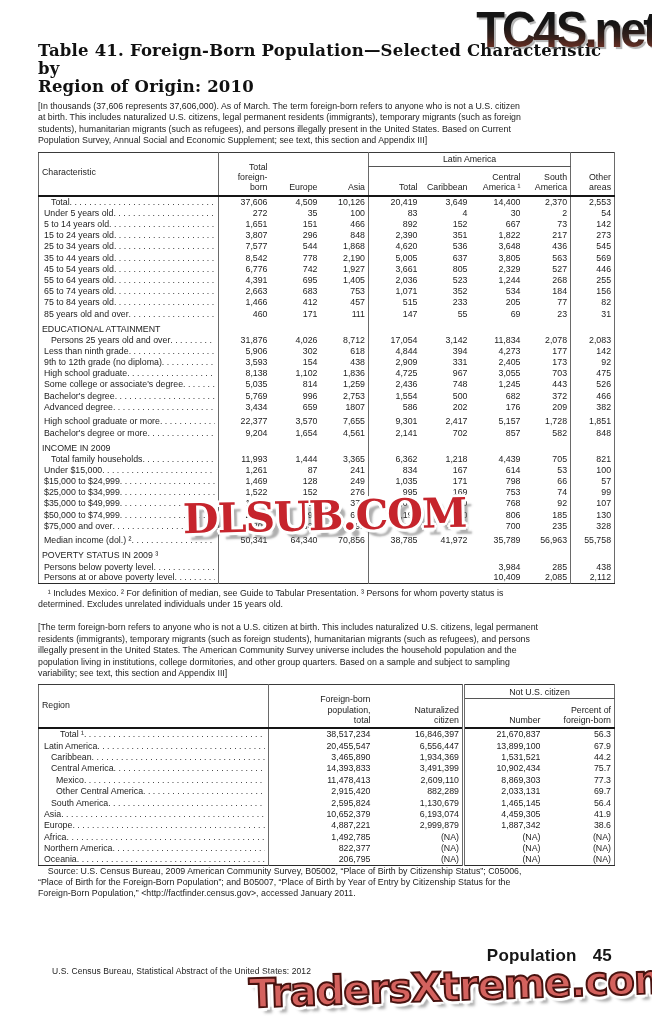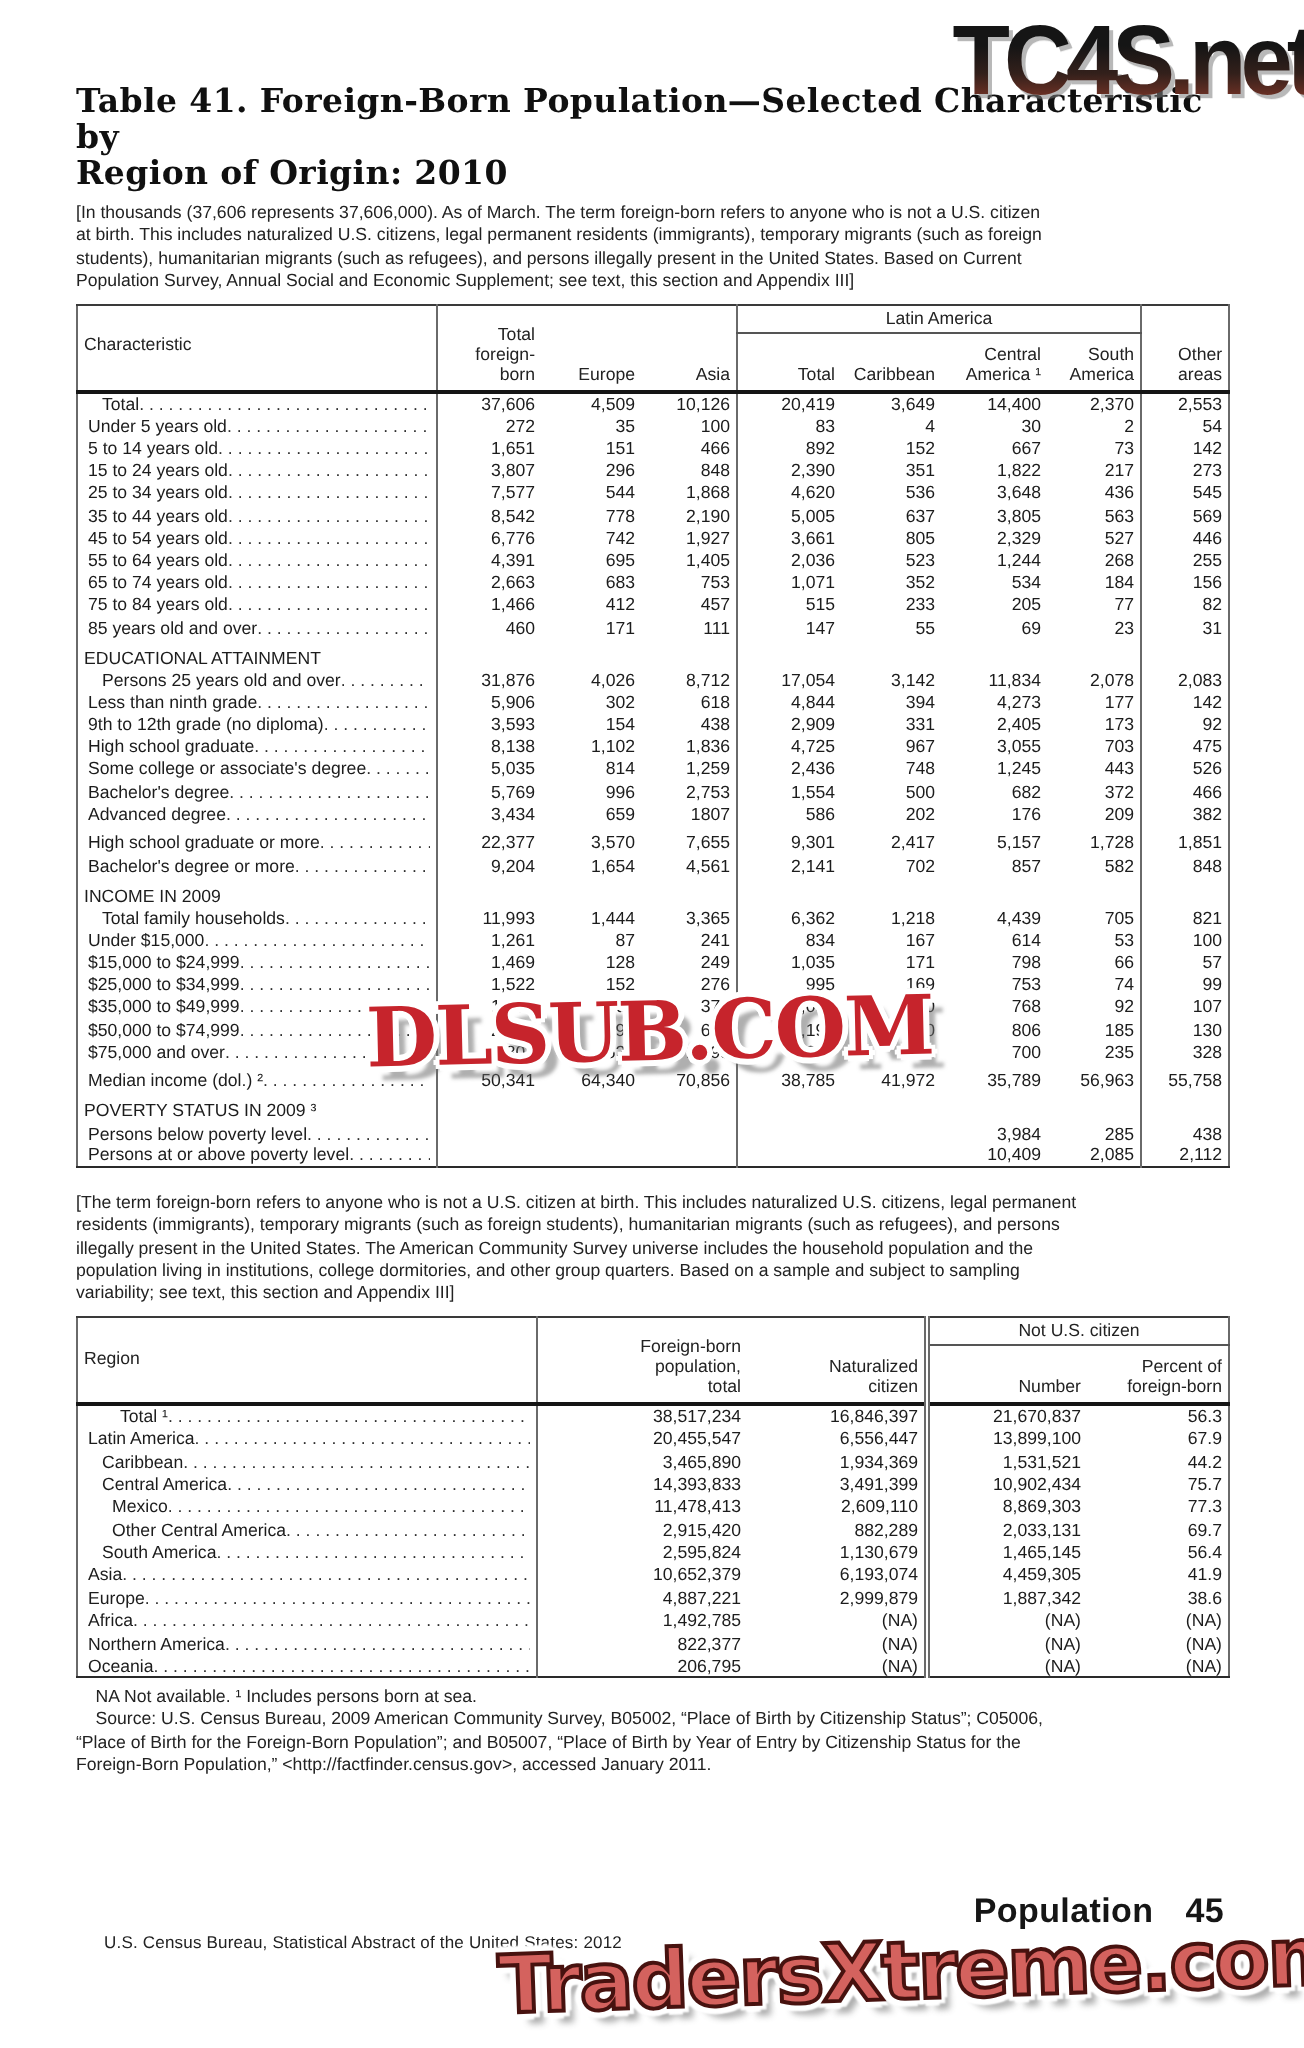--- a/index.html
+++ b/index.html
@@ -642,20 +642,22 @@
             <td class="num "></td>
             <td class="num sep"></td>
             <td class="num "></td>
             <td class="num ">10,409</td>
             <td class="num ">2,085</td>
             <td class="num sep">2,112</td>
           </tr>
         </tbody>
     </table>
 
+    <div class="fnote">    ¹ Includes Mexico. ² For definition of median, see Guide to Tabular Presentation. ³ Persons for whom poverty status is
+determined. Excludes unrelated individuals under 15 years old.</div>
   </div>
 
   <div id="sec42">
     <div class="headnote">[The term foreign-born refers to anyone who is not a U.S. citizen at birth. This includes naturalized U.S. citizens, legal permanent
 residents (immigrants), temporary migrants (such as foreign students), humanitarian migrants (such as refugees), and persons
 illegally present in the United States. The American Community Survey universe includes the household population and the
 population living in institutions, college dormitories, and other group quarters. Based on a sample and subject to sampling
 variability; see text, this section and Appendix III]</div>
 
     <table id="t42">
@@ -823,21 +825,20 @@
               </div>
             </td>
             <td class="num sep">206,795</td>
             <td class="num ">(NA)</td>
             <td class="num sepd">(NA)</td>
             <td class="num ">(NA)</td>
           </tr>
         </tbody>
     </table>
 
-    <div class="fnote">    NA Not available. ¹ Includes persons born at sea.</div>
     <div class="srcnote">    Source: U.S. Census Bureau, 2009 American Community Survey, B05002, “Place of Birth by Citizenship Status”; C05006,
 “Place of Birth for the Foreign-Born Population”; and B05007, “Place of Birth by Year of Entry by Citizenship Status for the
 Foreign-Born Population,” &lt;http://factfinder.census.gov&gt;, accessed January 2011.</div>
   </div>
 
 </div>
 
 <div class="pageno">
   <span>Population</span><span class="n">45</span>
 </div>

